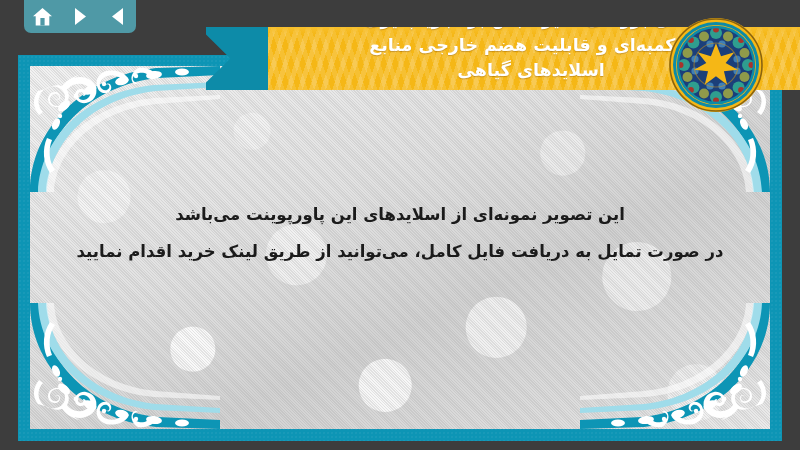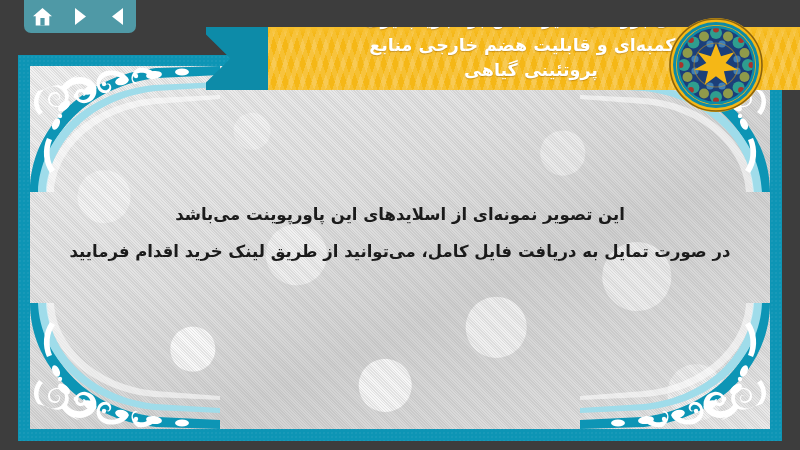--- a/index.html
+++ b/index.html
@@ -292,34 +292,34 @@
           <path d="M22 74 c-4 10-3 22 3 30 l-5 3 c-7-10-8-24-3-35z"></path>
           <circle cx="46" cy="30" r="2.4"></circle>
           <circle cx="74" cy="18" r="2.2"></circle>
           <circle cx="106" cy="10" r="2.2"></circle>
           <circle cx="30" cy="50" r="2.2"></circle>
         </g>
       </svg>
 
       <div class="body-text">
         <span class="body-line">این تصویر نمونه‌ای از اسلایدهای این پاورپوینت می‌باشد</span>
-        <span class="body-line">در صورت تمایل به دریافت فایل کامل، می‌توانید از طریق لینک خرید اقدام فرمایید</span>
+        <span class="body-line">در صورت تمایل به دریافت فایل کامل، می‌توانید از طریق لینک خرید اقدام نمایید</span>
       </div>
     </div>
   </div>
 
   <div class="ribbon-tail"></div>
 
   <div class="banner">
     <div class="banner-pattern"></div>
     <div class="banner-top-fade"></div>
     <div class="title-text">
       <span class="title-line">کامل بررسی تأثیر تابش بر تجزیه‌پذیری</span>
       <span class="title-line">شکمبه‌ای و قابلیت هضم خارجی منابع</span>
-      <span class="title-line">پروتئینی گیاهی</span>
+      <span class="title-line">اسلایدهای گیاهی</span>
     </div>
   </div>
 
   <svg class="medallion" viewBox="0 0 96 96">
     <circle cx="48" cy="48" r="47" fill="#f5b716"></circle>
     <circle cx="48" cy="48" r="46" fill="none" stroke="#8a6410" stroke-width="1.6"></circle>
     <circle cx="48" cy="48" r="43" fill="#0d8ba8"></circle>
     <circle cx="48" cy="48" r="40" fill="#f5b716"></circle>
     <circle cx="48" cy="48" r="38" fill="#1b3f7a"></circle>
     <g>

